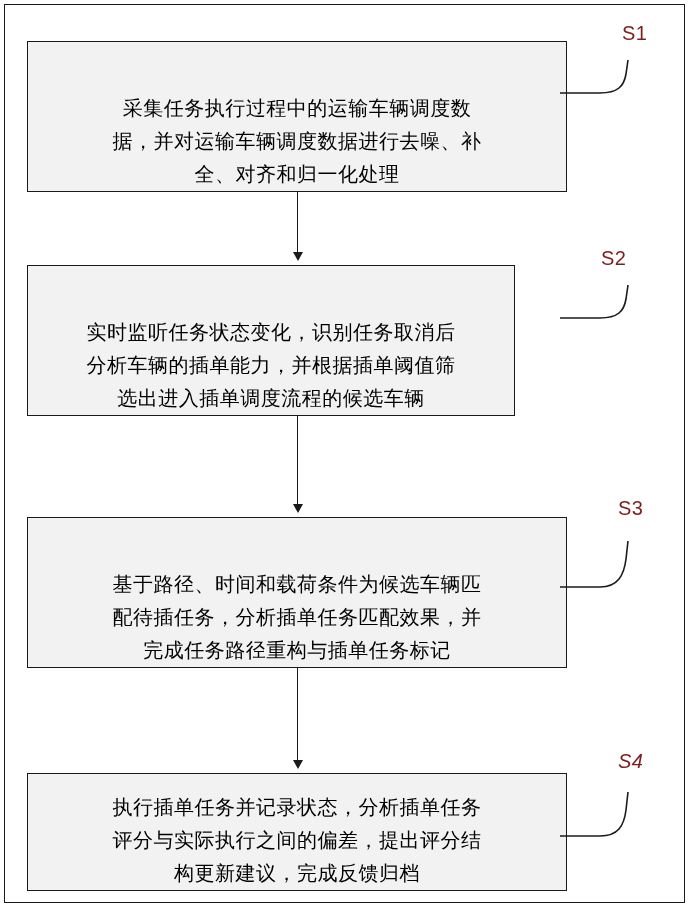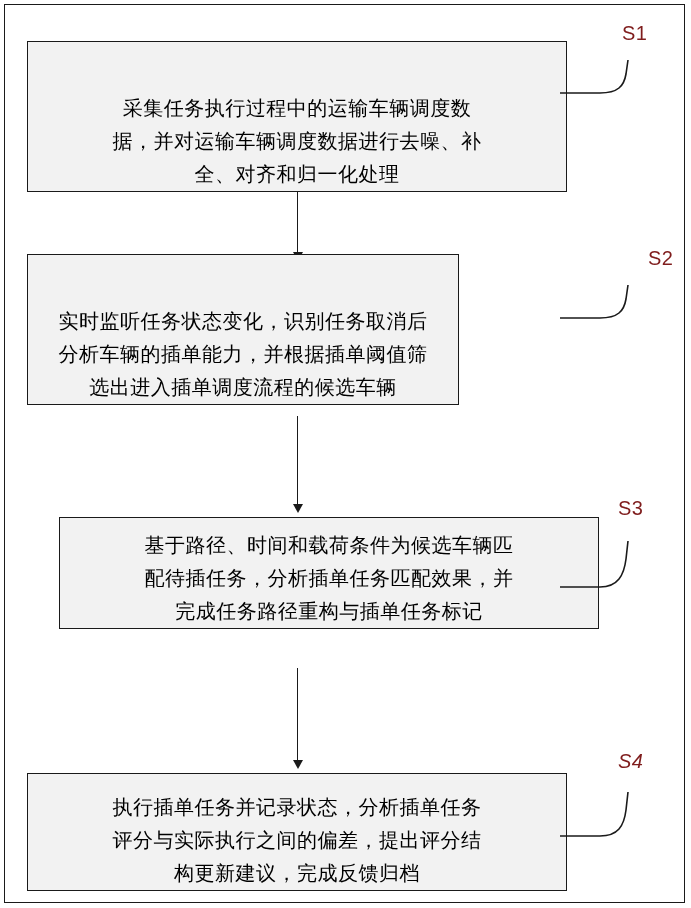--- a/index.html
+++ b/index.html
@@ -86,34 +86,34 @@
 全、对齐和归一化处理</div>
   </div>
   <div class="step-label" style="left:622px; top:22px;">S1</div>
   <svg class="leader" style="left:560px; top:50px;" width="110" height="50">
     <path d="M0,43 L40,43 C58,43 64,36 66,24 L68,10"></path>
   </svg>
 
   <div class="arrow-line" style="left:297px; top:192px; height:60px;"></div>
   <div class="arrow-head" style="left:293px; top:252px;"></div>
 
-  <div class="step-box" style="left:27px; top:254px; width:432px; height:151px;">
+  <div class="step-box" style="left:27px; top:265px; width:488px; height:151px;">
     <div class="step-text">实时监听任务状态变化，识别任务取消后
 分析车辆的插单能力，并根据插单阈值筛
 选出进入插单调度流程的候选车辆</div>
   </div>
-  <div class="step-label" style="left:648px; top:247px;">S2</div>
+  <div class="step-label" style="left:601px; top:247px;">S2</div>
   <svg class="leader" style="left:560px; top:275px;" width="110" height="50">
     <path d="M0,43 L40,43 C58,43 64,36 66,24 L68,10"></path>
   </svg>
 
   <div class="arrow-line" style="left:297px; top:416px; height:88px;"></div>
   <div class="arrow-head" style="left:293px; top:504px;"></div>
 
-  <div class="step-box" style="left:27px; top:517px; width:540px; height:112px;margin-left:32px;">
+  <div class="step-box" style="left:27px; top:517px; width:540px; height:151px;">
     <div class="step-text">基于路径、时间和载荷条件为候选车辆匹
 配待插任务，分析插单任务匹配效果，并
 完成任务路径重构与插单任务标记</div>
   </div>
   <div class="step-label" style="left:618px; top:497px;">S3</div>
   <svg class="leader" style="left:560px; top:527px;" width="110" height="50">
     <path d="M0,60 L40,60 C58,60 64,48 66,32 L68,14"></path>
   </svg>
 
   <div class="arrow-line" style="left:297px; top:668px; height:92px;"></div>

